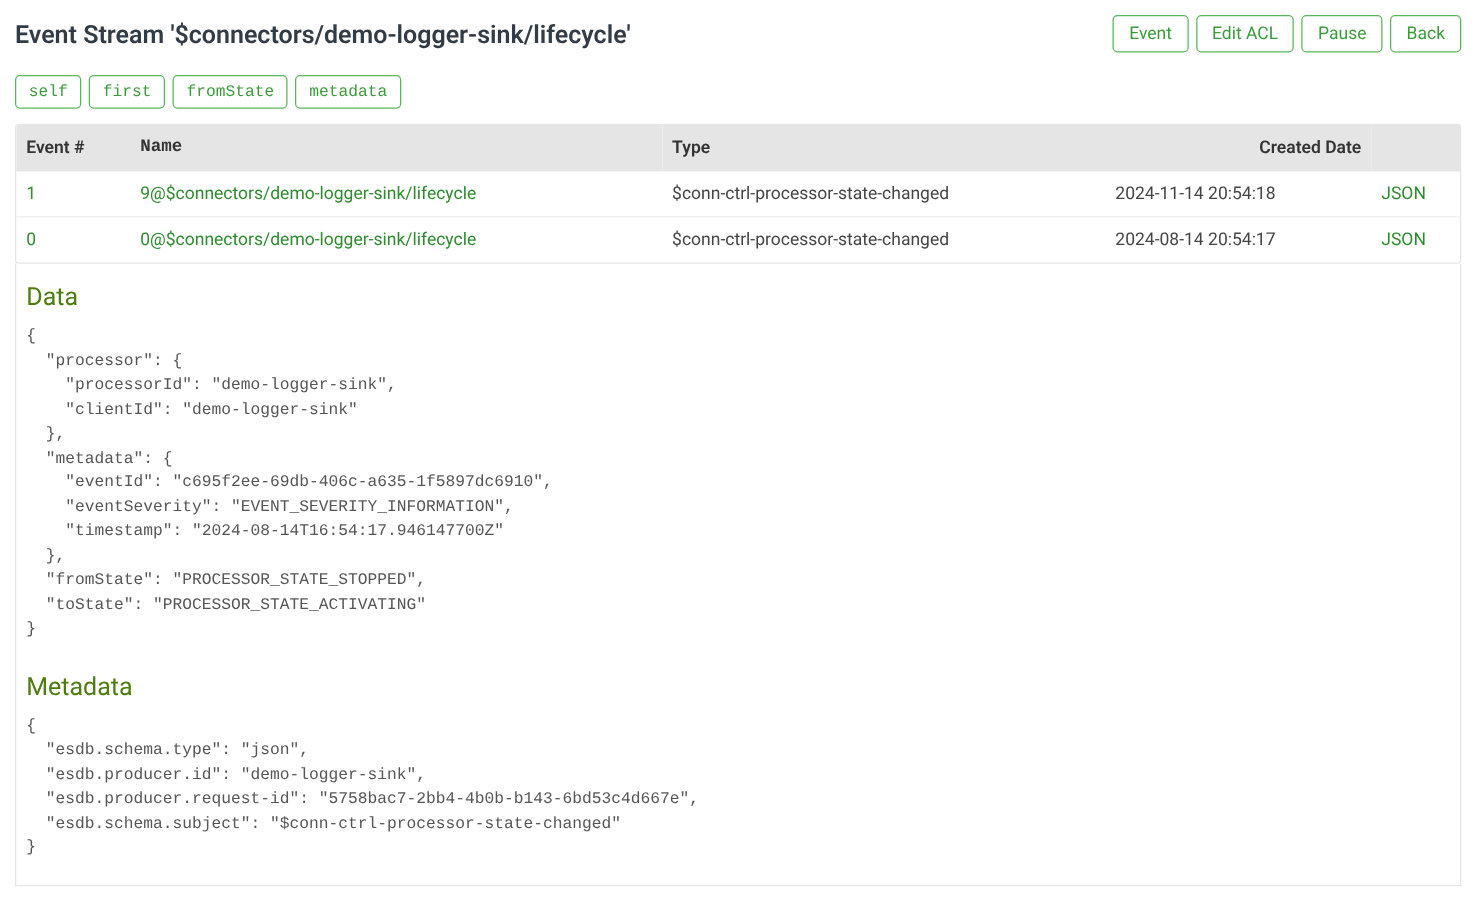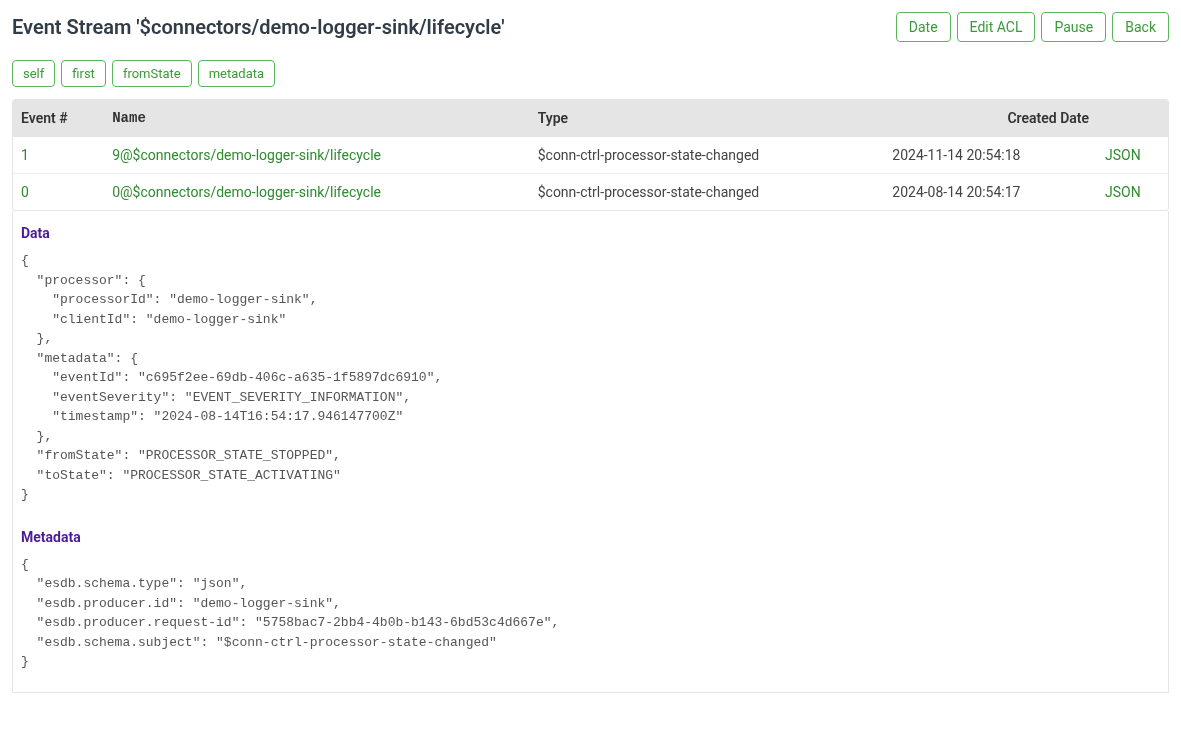--- a/index.html
+++ b/index.html
@@ -40,20 +40,21 @@
       font-family: inherit;
     }
     .btn-small {
       padding: 5px 10px;
       font-size: 13px;
     }
     .nav-links {
       display: flex;
       gap: 6px;
       margin-bottom: 12px;
+      font-family: Liberation Mono, monospace;
     }
     .table-wrap {
       border: 1px solid #e5e5e5;
       border-radius: 3px;
       overflow: hidden;
     }
     table {
       width: 100%;
       border-collapse: collapse;
     }
@@ -96,23 +97,23 @@
     }
     .col-json {
       width: 70px;
     }
     .detail-panel {
       padding: 10px 8px 20px 8px;
       border: 1px solid #e5e5e5;
       border-top: none;
     }
     .section-heading {
-      font-weight: 700;
-      font-size: 14px;
-      color: #4c1d95;
+      font-weight: 400;
+      font-size: 20px;
+      color: #4d7c0f;
       margin-bottom: 10px;
       margin-top: 4px;
     }
     .section-heading.mt {
       margin-top: 24px;
     }
     pre {
       font-family: "SFMono-Regular", Consolas, "Liberation Mono", Menlo, Courier, monospace;
       font-size: 13px;
       line-height: 1.5;
@@ -120,21 +121,21 @@
       white-space: pre;
       overflow-x: auto;
     }
   </style>
 </head>
 <body>
 
 <div class="header-row">
   <h1 class="page-title">Event Stream '$connectors/demo-logger-sink/lifecycle'</h1>
   <div class="header-actions">
-    <button class="btn">Date</button>
+    <button class="btn">Event</button>
     <button class="btn">Edit ACL</button>
     <button class="btn">Pause</button>
     <button class="btn">Back</button>
   </div>
 </div>
 
 <div class="nav-links">
   <button class="btn btn-small">self</button>
   <button class="btn btn-small">first</button>
   <button class="btn btn-small">fromState</button>

